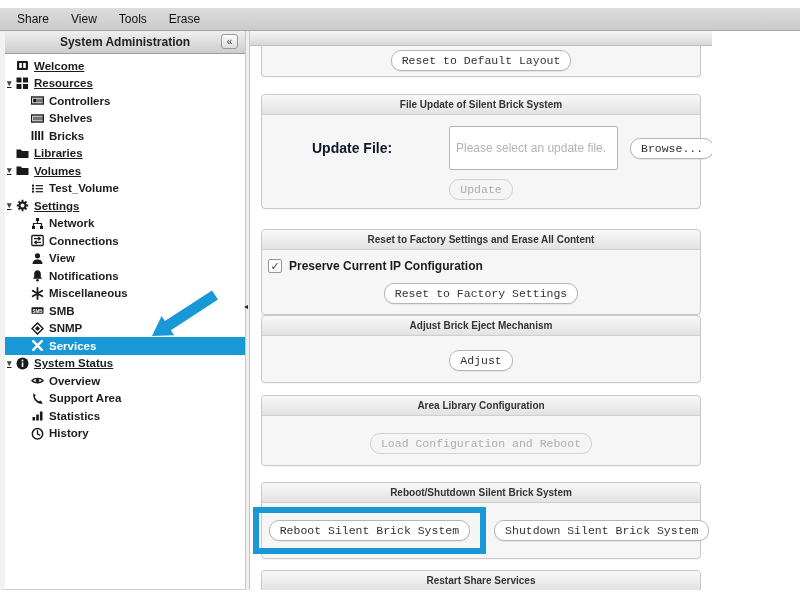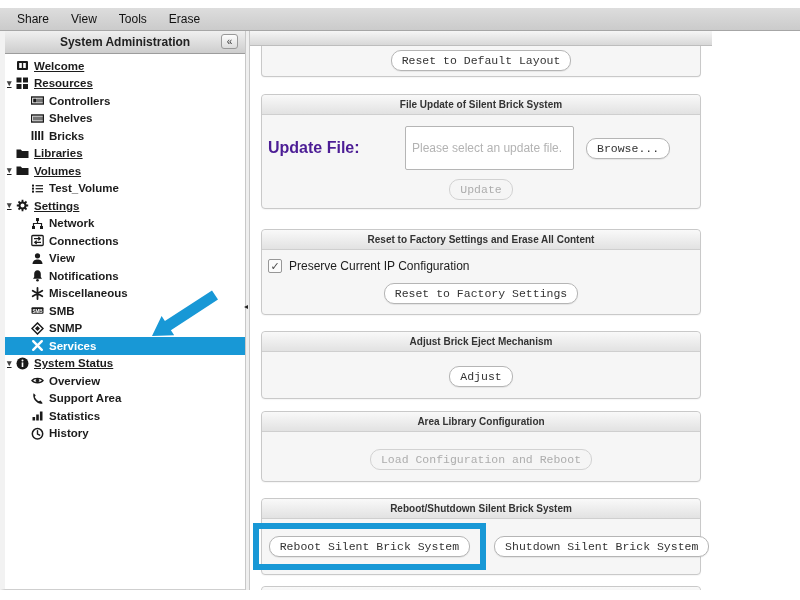--- a/index.html
+++ b/index.html
@@ -60,35 +60,35 @@
     box-shadow:0 1px 1px rgba(0,0,0,0.07);cursor:pointer;white-space:nowrap;}
   .btn.disabled{color:#adadad;border-color:#d2d2d2;background:#f5f5f5;box-shadow:none;}
 
   
   .panel.partial{border-top:none;border-radius:0 0 4px 4px;margin-bottom:17px;}
   .panel.partial .center-row{padding:4px 0 5px;}
 
   
   .panel.fileupdate{margin-bottom:20px;}
   .form-row{display:flex;align-items:center;padding:11px 32px 0 6px;}
-  .form-row label{font-size:16px;font-weight:bold;color:#4c1d95;width:137px;flex:0 0 137px;}
+  .form-row label{font-size:14px;font-weight:bold;color:#0f172a;width:137px;flex:0 0 137px;margin-left:44px;}
   .form-row input{flex:1;height:18px;border:1px solid #b5b5b5;border-radius:2px;
     font-family:"Liberation Sans",sans-serif;font-size:12px;color:#333;padding:12px 6px;background:#fff;}
   .form-row input::placeholder{color:#b3b3b3;}
   .form-row .btn{margin-left:12px;}
   .panel.fileupdate .center-row{padding:9px 0 8px;}
 
   
-  .panel.factory{margin-bottom:16px;}
+  .panel.factory{}
   .panel.factory .panel-b{padding:9px 6px 10px;}
   .chk-row{display:flex;align-items:center;margin-bottom:10px;}
   .checkbox{width:12px;height:12px;border:1px solid #979797;border-radius:2px;background:#fbfbfb;
     display:inline-flex;align-items:center;justify-content:center;font-size:11px;color:#4a4a4a;
     margin-right:7px;cursor:pointer;line-height:1;}
-  .chk-row label{font-size:12px;font-weight:normal;color:#1c1c1c;}
+  .chk-row label{font-size:12px;font-weight:bold;color:#1c1c1c;}
 
   
   .panel.eject{margin-bottom:12px;}
   .panel.eject .center-row{padding:14px 0 11px;}
   .panel.library{margin-bottom:16px;}
   .panel.library .center-row{padding:17px 0 11px;}
 
   
   .panel.reboot{margin-bottom:11px;}
   .panel.reboot .center-row{padding:4px 0;gap:8px;}

